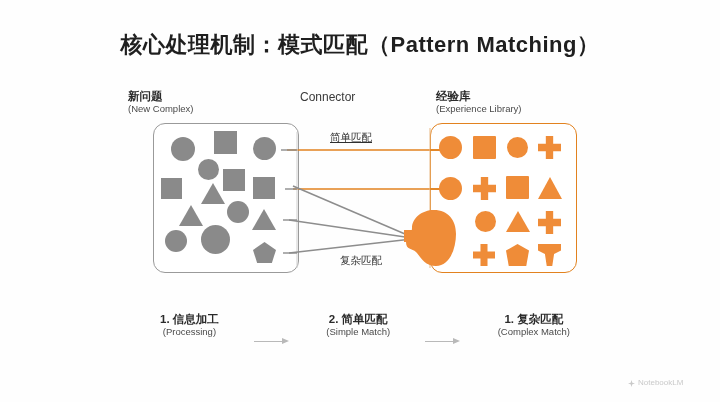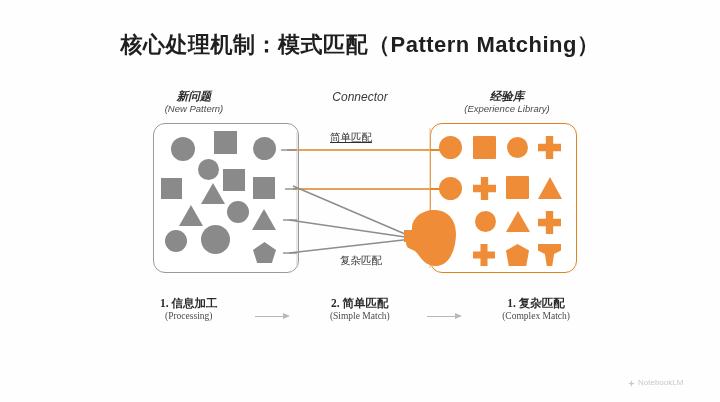--- a/index.html
+++ b/index.html
@@ -20,21 +20,21 @@
     left:0;top:30px;width:720px;
     text-align:center;
     font-size:22px;
     font-weight:700;
     color:#1f1f1f;
     letter-spacing:.5px;
     white-space:nowrap;
   }
 
   
-  .col-head{text-align:center;font-style:italic;}
+  .col-head{}
   .col-head .cn{
     font-size:11.5px;font-weight:700;color:#2b2b2b;line-height:13px;
     white-space:nowrap;
   }
   .col-head .en{
     font-size:9.5px;color:#4a4a4a;line-height:12px;white-space:nowrap;
   }
   #head-left{left:128px;top:90px;width:132px;}
   #head-mid{left:300px;top:91px;width:120px;}
   #head-right{left:436px;top:90px;width:142px;}
@@ -95,22 +95,22 @@
 
   
   .conn-label{
     font-size:10.5px;color:#2f2f2f;white-space:nowrap;font-weight:400;
   }
   #lab-simple{left:330px;top:131px;text-decoration:underline;}
   #lab-complex{left:340px;top:254px;}
 
   
   #steps{
-    left:160px;top:291px;width:410px;height:36px;
-    display:flex;align-items:center;justify-content:space-between;font-family:Liberation Serif, serif;
+    left:160px;top:302px;width:410px;height:36px;
+    display:flex;align-items:flex-end;justify-content:space-between;
   }
   .step{text-align:center;}
   .step .cn{font-size:11.5px;font-weight:700;color:#2b2b2b;line-height:14px;white-space:nowrap;}
   .step .en{font-size:9.5px;color:#4a4a4a;line-height:12px;white-space:nowrap;}
   .step-arrow{
     width:46px;margin-top:7px;position:relative;flex:0 0 auto;
   }
   .step-arrow .bar{
     position:absolute;left:4px;top:3px;width:30px;height:1.4px;background:#b9b9b9;
   }
@@ -145,21 +145,21 @@
 </style>
 </head>
 <body>
 
 <div id="stage">
 
   <div class="abs" id="title">核心处理机制：模式匹配（Pattern Matching）</div>
 
   <div class="abs col-head" id="head-left">
     <div class="cn">新问题</div>
-    <div class="en">(New Pattern)</div>
+    <div class="en">(New Complex)</div>
   </div>
   <div class="abs col-head" id="head-right">
     <div class="cn">经验库</div>
     <div class="en">(Experience Library)</div>
   </div>
   <div class="abs col-head" id="head-mid">
     <div class="cn">Connector</div>
   </div>
 
   <div class="abs" id="box-left"></div>

